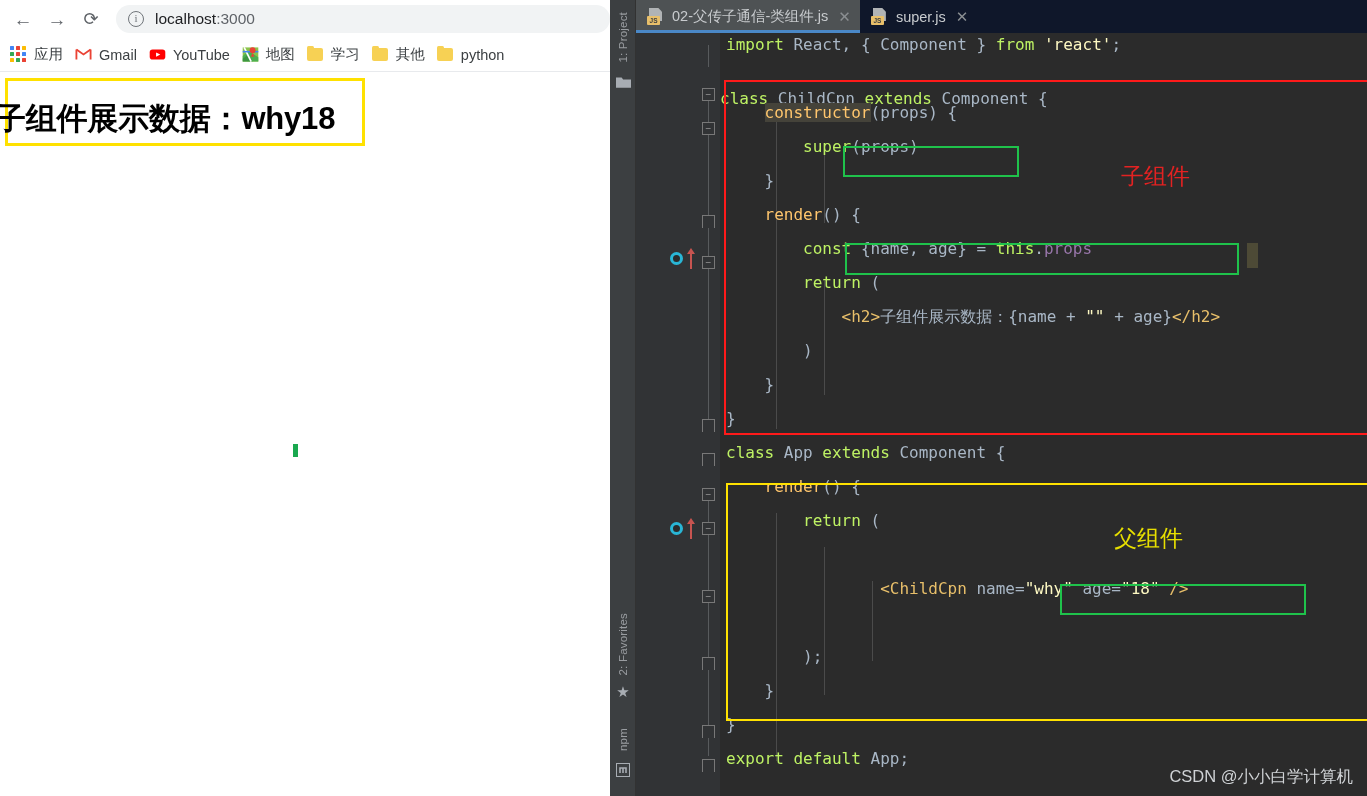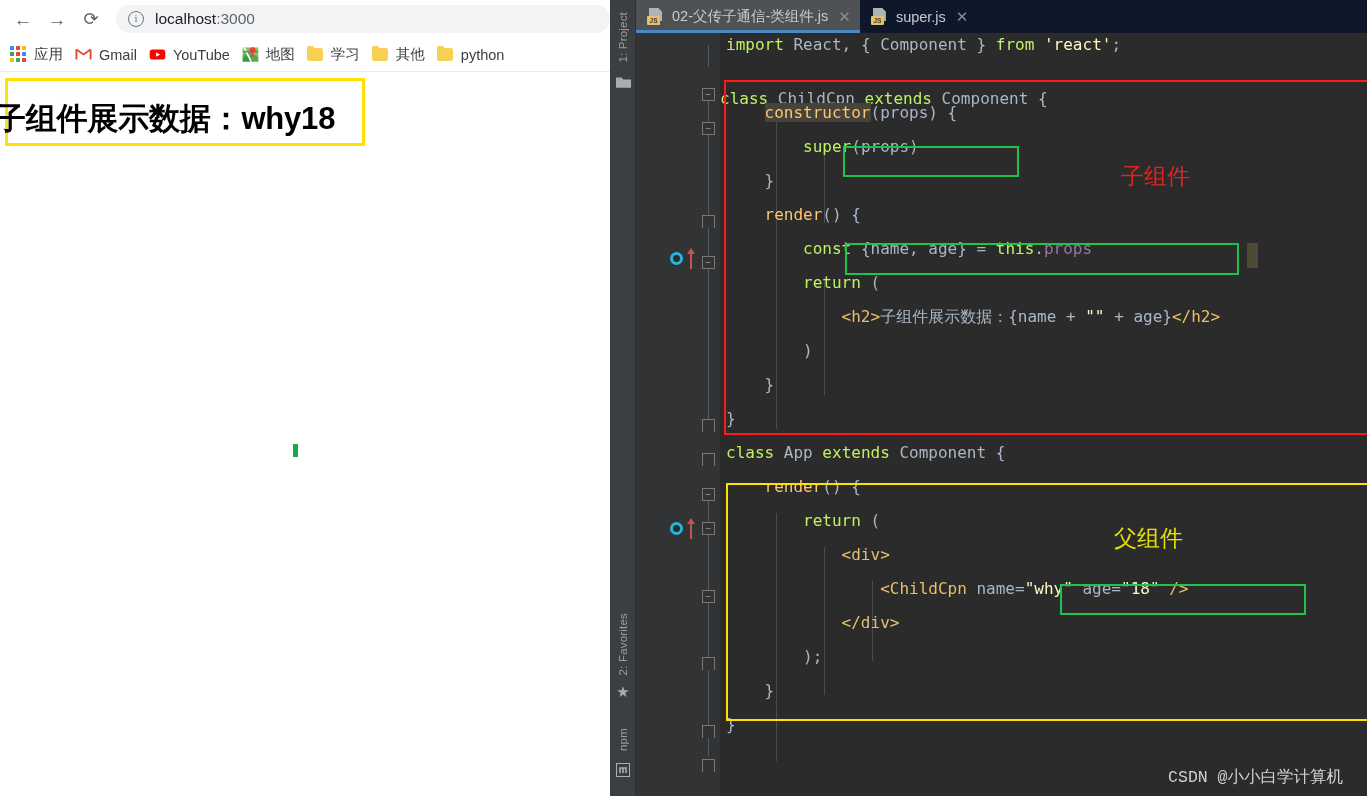--- a/index.html
+++ b/index.html
@@ -309,24 +309,24 @@
     position: absolute;
     font-family: "DejaVu Sans", sans-serif;
     font-size: 23px;
     white-space: nowrap;
   }
   .t-red { color: #e32222; }
   .t-yellow { color: #e8e000; }
 
   .watermark {
     position: absolute;
-    right: 24px; bottom: 8px;
+    right: 14px; bottom: 8px;
     color: #cfd2d5;
     font-size: 16.5px;
-    font-family: Liberation Mono, monospace;
+    font-family: Liberation Sans, sans-serif;
     white-space: nowrap;
   }
 </style>
 </head>
 <body>
 
 <div id="root">
 
   <div class="browser">
 
@@ -554,32 +554,31 @@
         <div class="code-line" style="top:335px; left:6px;">    <span class="punct">}</span></div>
 
         <div class="code-line" style="top:369px; left:6px;"><span class="punct">}</span></div>
 
         <div class="code-line" style="top:403px; left:6px;"><span class="kw">class</span> <span class="cn">App</span> <span class="kw">extends</span> <span class="cn">Component</span> <span class="punct">{</span></div>
 
         <div class="code-line" style="top:437px; left:6px;">    <span class="fn">render</span><span class="punct">() {</span></div>
 
         <div class="code-line" style="top:471px; left:6px;">        <span class="kw">return</span> <span class="punct">(</span></div>
 
-        <div class="code-line" style="top:505px; left:6px;">            <span class="tag">&lt;div&gt;</span></div>
 
         <div class="code-line" style="top:539px; left:6px;">                <span class="tag">&lt;ChildCpn</span> <span class="cn">name</span><span class="punct">=</span><span class="str">"why"</span> <span class="cn">age</span><span class="punct">=</span><span class="str">"18"</span> <span class="tag">/&gt;</span></div>
 
-        <div class="code-line" style="top:573px; left:6px;">            <span class="tag">&lt;/div&gt;</span></div>
 
         <div class="code-line" style="top:607px; left:6px;">        <span class="punct">);</span></div>
 
         <div class="code-line" style="top:641px; left:6px;">    <span class="punct">}</span></div>
 
         <div class="code-line" style="top:675px; left:6px;"><span class="punct">}</span></div>
 
+        <div class="code-line" style="top:709px; left:6px;"><span class="kw">export</span> <span class="kw">default</span> <span class="cn">App</span><span class="punct">;</span></div>
 
         <div class="caret-block" style="left:527px; top:210px; width:11px; height:25px;"></div>
 
       </div>
 
       <div class="annot box-red" style="left:88px; top:47px; width:1180px; height:355px;"></div>
       <div class="annot annot-text t-red" style="left:485px; top:128px;">子组件</div>
 
       <div class="annot box-green" style="left:207px; top:113px; width:176px; height:31px;"></div>
 

